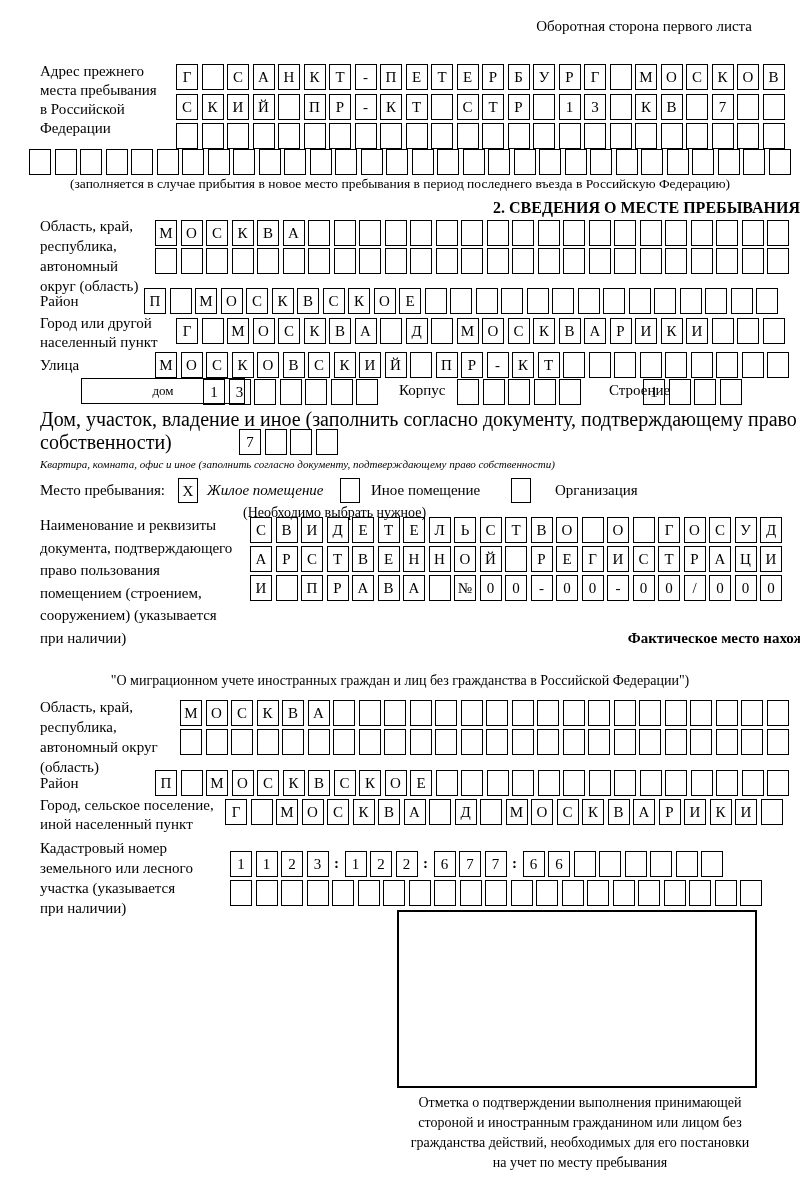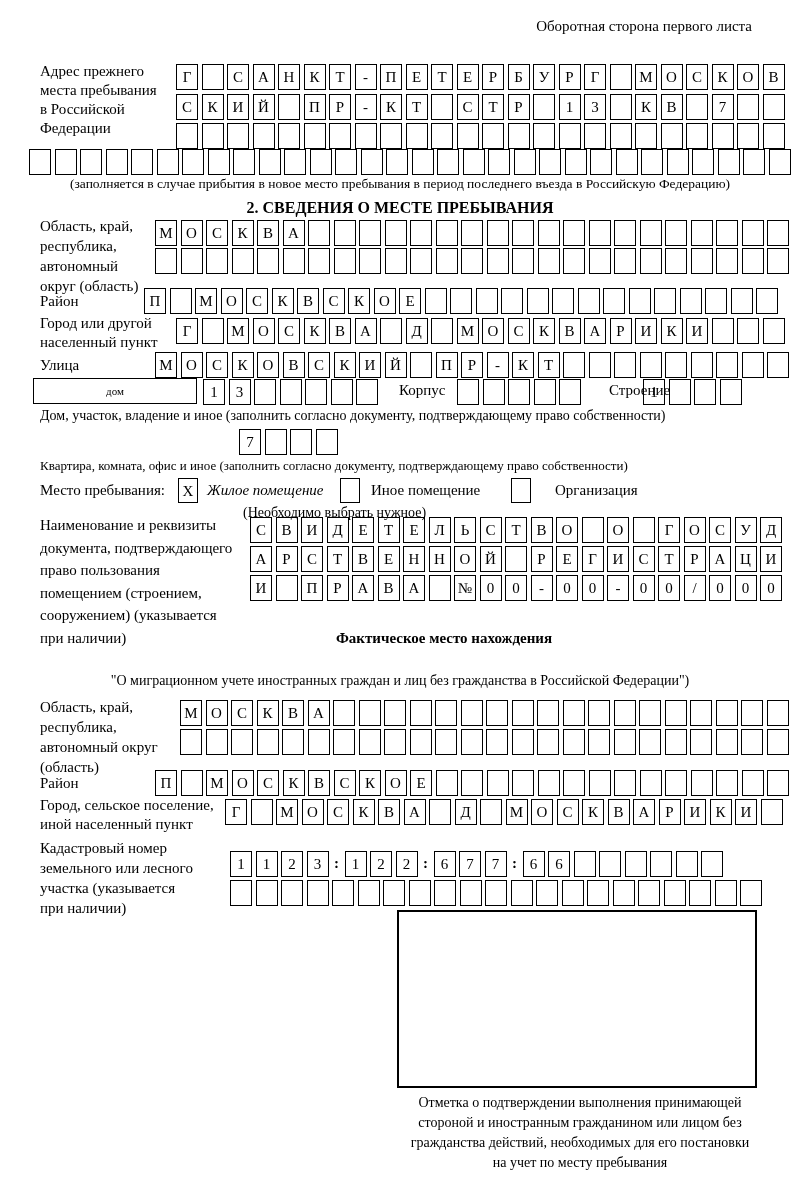--- a/index.html
+++ b/index.html
@@ -5,30 +5,30 @@
   html,body{margin:0;padding:0;background:#fff;}
   #page{
     position:relative;width:800px;height:1180px;background:#fff;
     font-family:"Liberation Serif","DejaVu Serif",serif;color:#000;overflow:hidden;
   }
   .abs{position:absolute;}
   .lbl{font-size:15px;line-height:19px;white-space:pre-line;}
   .lbl20{font-size:15px;line-height:20px;white-space:pre-line;}
   .note{font-size:13.5px;}
   .center{left:0;width:800px;text-align:center;}
-  .bold{font-weight:bold;}
+  .bold{font-weight:bold;text-align:right;}
   .cellrow{display:flex;align-items:flex-start;}
   .cell{
     width:20px;height:24px;border:1.5px solid #000;margin-right:3.5px;
     font-size:15px;line-height:24px;text-align:center;flex:0 0 auto;box-sizing:content-box;
   }
   .sep{width:9px;margin-right:3.5px;font-size:15px;line-height:24px;text-align:center;font-weight:bold;flex:0 0 auto;}
   .widebox{
     border:1.5px solid #000;height:26px;display:flex;align-items:center;justify-content:center;
-    font-size:11px;box-sizing:border-box;
+    font-size:13px;box-sizing:border-box;margin-left:48px;
   }
   .cb{
     width:20px;height:25px;border:1.5px solid #000;font-size:15px;line-height:25px;
     text-align:center;box-sizing:border-box;
   }
   .stamp{border:2px solid #000;background:#fff;}
   .stampnote{font-size:14px;line-height:20px;white-space:pre-line;text-align:center;}
 </style>
 </head>
 <body>
@@ -319,29 +319,29 @@
       <div class="cell"></div>
       <div class="cell"></div>
     </div>
   <div class="abs" style="left:573px;top:382px;font-size:15px;margin-left:36px;">Строение</div>
   <div class="abs cellrow" style="left:643px;top:379px;">
       <div class="cell">1</div>
       <div class="cell"></div>
       <div class="cell"></div>
       <div class="cell"></div>
     </div>
-  <div class="abs" style="left:40px;top:408px;font-size:14px;">Дом, участок, владение и иное (заполнить согласно документу, подтверждающему право собственности)</div>
+  <div class="abs" style="left:40px;top:408px;font-size:20px;">Дом, участок, владение и иное (заполнить согласно документу, подтверждающему право собственности)</div>
 
   <div class="abs cellrow" style="left:239px;top:429px;">
       <div class="cell">7</div>
       <div class="cell"></div>
       <div class="cell"></div>
       <div class="cell"></div>
     </div>
-  <div class="abs" style="left:40px;top:458px;font-size:13px;">Квартира, комната, офис и иное (заполнить согласно документу, подтверждающему право собственности)</div>
+  <div class="abs" style="left:40px;top:458px;font-size:11px;font-style:italic;">Квартира, комната, офис и иное (заполнить согласно документу, подтверждающему право собственности)</div>
 
   <div class="abs" style="left:40px;top:482px;font-size:15px;">Место пребывания:</div>
   <div class="abs cb" style="left:178px;top:478px;">X</div>
   <div class="abs" style="left:207px;top:482px;font-size:15px;font-style:italic;">Жилое помещение</div>
   <div class="abs cb" style="left:340px;top:478px;"></div>
   <div class="abs" style="left:371px;top:482px;font-size:15px;">Иное помещение</div>
   <div class="abs cb" style="left:511px;top:478px;"></div>
   <div class="abs" style="left:555px;top:482px;font-size:15px;">Организация</div>
   <div class="abs" style="left:243px;top:505px;font-size:14px;">(Необходимо выбрать нужное)</div>
 

